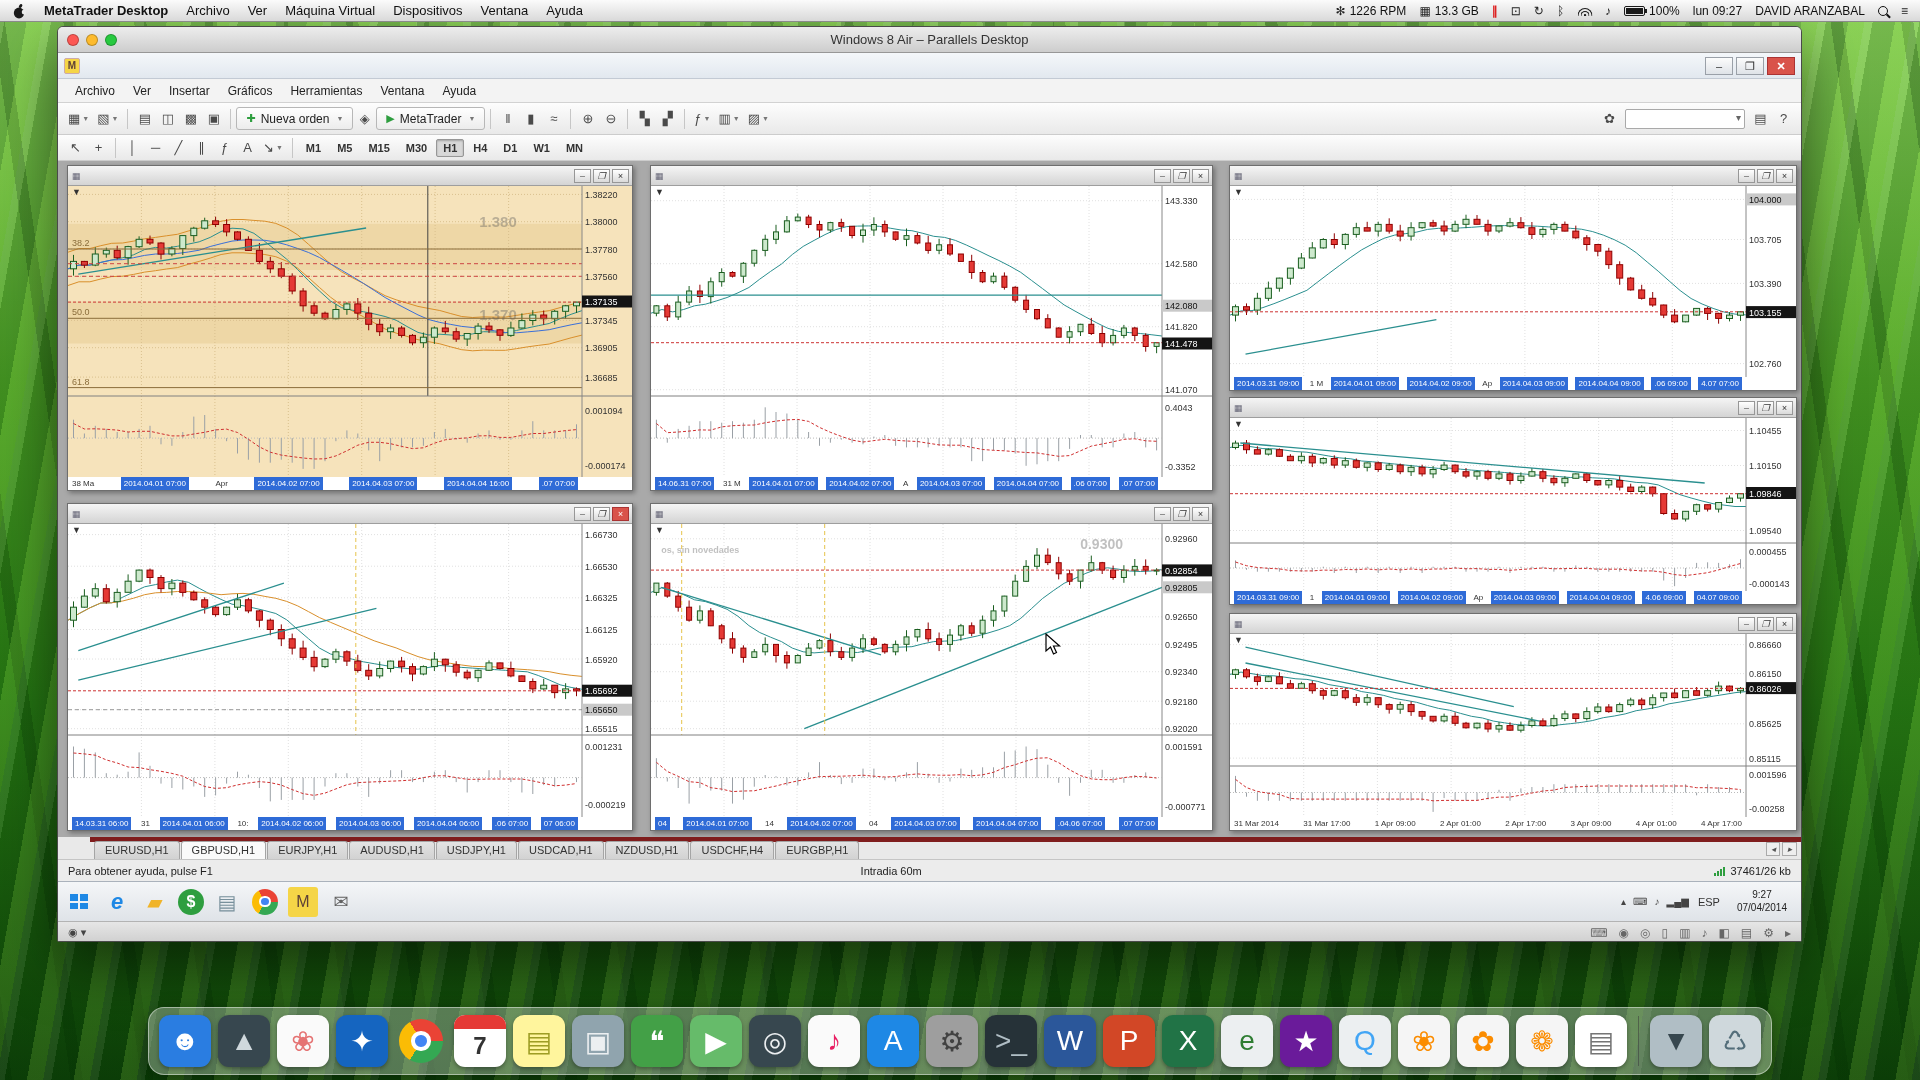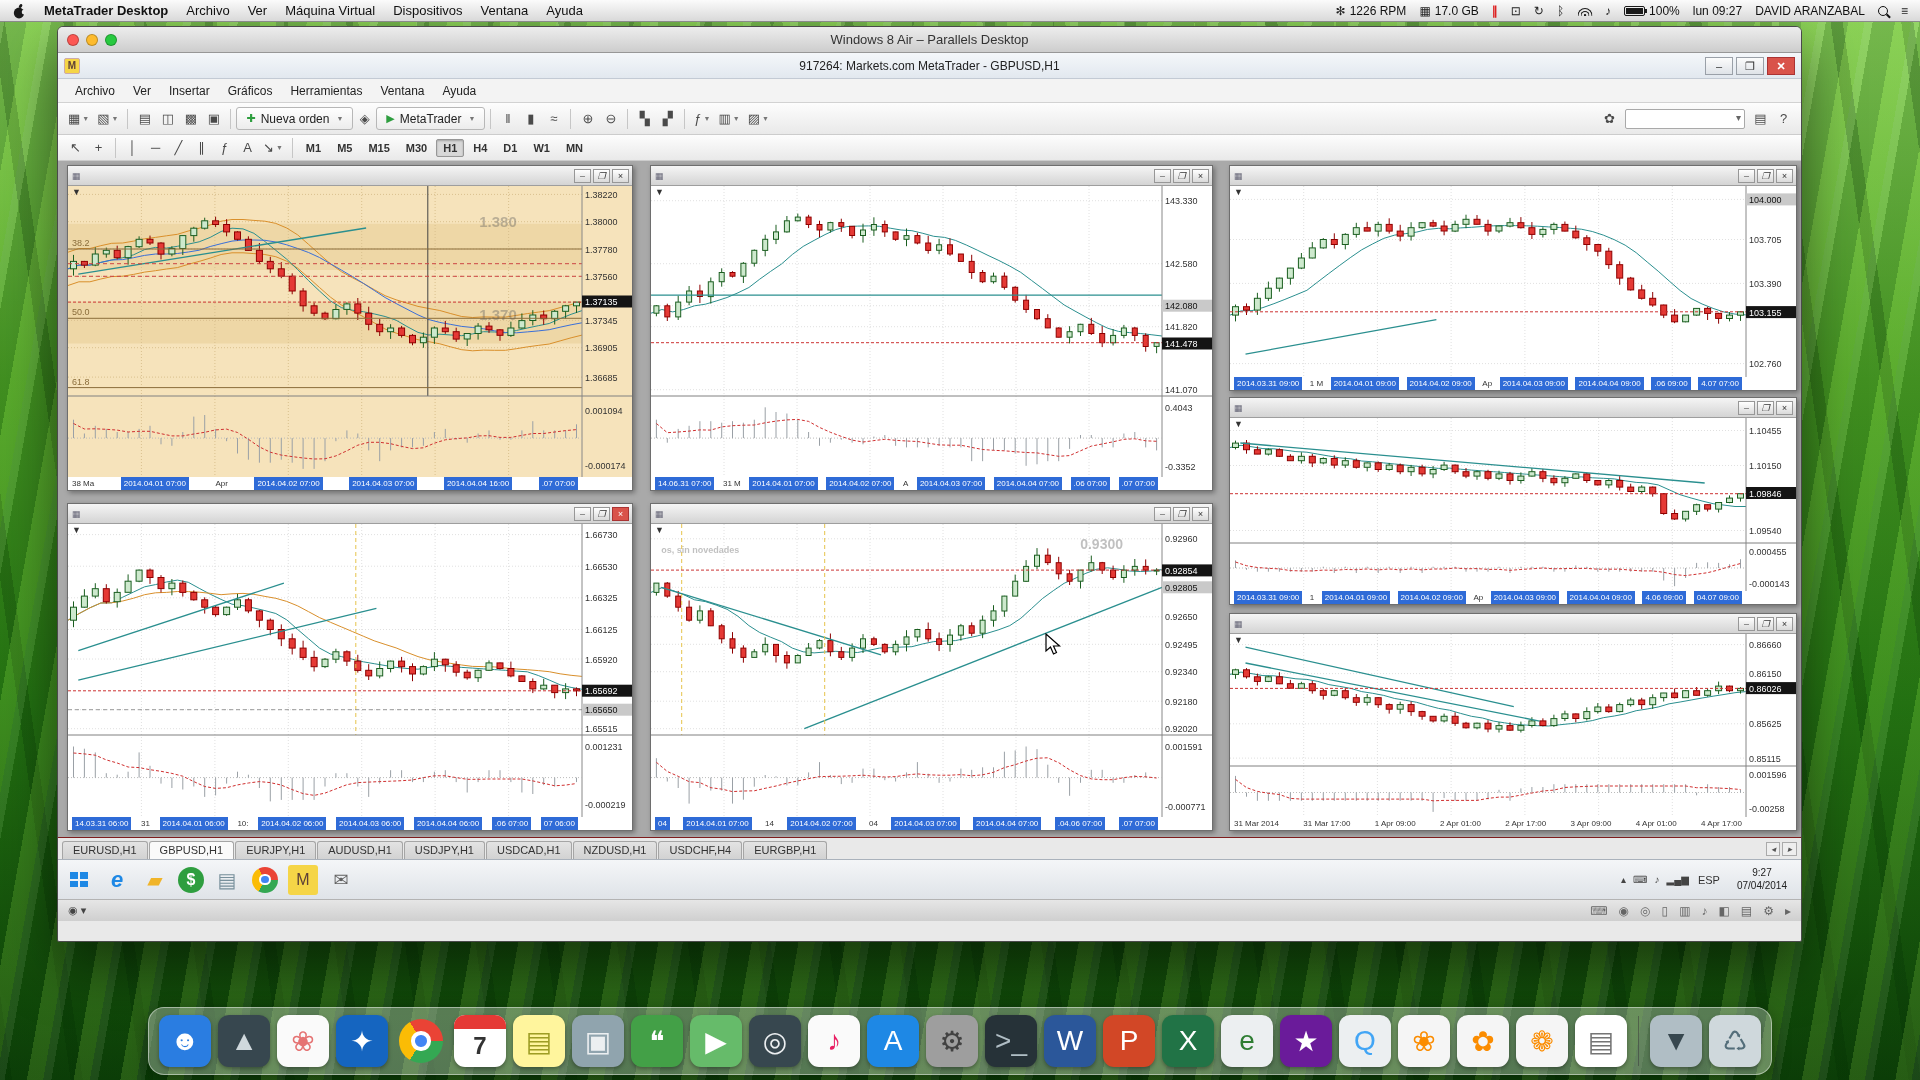--- a/index.html
+++ b/index.html
@@ -77,21 +77,21 @@
   .cwb { width:17px; height:14px; border:1px solid #979797; background:linear-gradient(#ffffff,#dadada); font-size:9px; line-height:12px; text-align:center; color:#333; }
   .cwb.close-red { background:#d9534a; border-color:#a33; color:#fff; }
   .cw-chart { flex:1; position:relative; overflow:hidden; background:#fff; }
   .quote { position:absolute; top:1px; left:4px; font-size:9px; color:#333; white-space:nowrap; }
   .macd-label { position:absolute; left:4px; font-size:9px; color:#333; white-space:nowrap; }
   .times { position:absolute; bottom:0; left:0; height:13px; display:flex; align-items:center; justify-content:space-between; padding:0 4px; font-size:8px; color:#333; overflow:hidden; }
   .tc { white-space:nowrap; }
   .tc.hl { background:#2f6bd7; color:#fff; padding:16px 3px; }
 
   
-  .mt-tabbar { height:22px; flex:0 0 auto; background:#e9e9e9; border-top:1px solid #7f1d1d; display:flex; align-items:flex-end; padding-left:4px; font-size:11px; }
+  .mt-tabbar { height:22px; flex:0 0 auto; background:#e9e9e9; border-top:5px solid #7f1d1d; display:flex; align-items:flex-end; padding-left:4px; font-size:11px;margin-left:32px; }
   .tab { padding:2px 10px 3px; border:1px solid #a5a5a5; border-bottom:none; background:linear-gradient(#e3e3e3,#d2d2d2); margin-right:1px; border-radius:3px 3px 0 0; color:#333; white-space:nowrap; }
   .tab.active { background:#fafafa; }
   .tab-scroll { margin-left:auto; margin-right:4px; display:flex; gap:2px; align-items:center; padding-bottom:3px; }
   .tab-scroll i { font-size:9px; color:#555; border:1px solid #aaa; background:#eee; padding:1px 4px; }
   .mt-statusbar { height:22px; flex:0 0 auto; background:#ececec; border-top:1px solid #c5c5c5; display:flex; align-items:center; font-size:11px; color:#222; padding:0 10px; }
   .sb-help { width:46%; }
   .sb-mode { flex:1; }
   .sb-traffic { display:flex; align-items:center; gap:5px; }
   .sig { display:flex; align-items:flex-end; gap:1px; height:10px; }
   .sig i { width:2px; background:#2e9e3f; display:block; }
@@ -140,21 +140,21 @@
     <span class="mb-app">MetaTrader Desktop</span>
     <span id="mbItems"><span class="mb-item" style="margin-right:18px">Archivo</span><span class="mb-item" style="margin-right:18px">Ver</span><span class="mb-item" style="margin-right:18px">Máquina Virtual</span><span class="mb-item" style="margin-right:18px">Dispositivos</span><span class="mb-item" style="margin-right:18px">Ventana</span><span class="mb-item" style="margin-right:18px">Ayuda</span></span>
   </div>
   <div class="mb-right" id="mbRight">
       <span class="mb-st">
         <span class="mi">✻</span>
         <span>1226 RPM</span>
       </span>
       <span class="mb-st">
         <span class="mi">▦</span>
-        <span>17.0 GB</span>
+        <span>13.3 GB</span>
       </span>
       <span class="mb-st">
         <span class="mi" style="color:#d22;font-weight:bold">∥</span>
       </span>
       <span class="mb-st">
         <span class="mi">⊡</span>
       </span>
       <span class="mb-st">
         <span class="mi">↻</span>
       </span>
@@ -197,21 +197,20 @@
     <span class="traffic">
       <i style="background:#fc5753"></i>
       <i style="background:#fdbb2d"></i>
       <i style="background:#27c93f"></i>
     </span>
     <span class="mac-title">Windows 8 Air – Parallels Desktop</span>
   </div>
 
   <div class="win-titlebar">
     <span class="mt-ico">M</span>
-    <span class="win-title">917264: Markets.com MetaTrader - GBPUSD,H1</span>
     <span class="win-controls">
       <span class="wc">–</span>
       <span class="wc">❐</span>
       <span class="wc close">✕</span>
     </span>
   </div>
 
   <div class="mt-menubar" id="mtMenu">
       <span>Archivo</span>
       <span>Ver</span>
@@ -1661,20 +1660,33 @@
       <span class="tab ">USDCAD,H1</span>
       <span class="tab ">NZDUSD,H1</span>
       <span class="tab ">USDCHF,H4</span>
       <span class="tab ">EURGBP,H1</span>
       <span class="tab-scroll">
        <i>◂</i>
        <i>▸</i>
      </span>
     </div>
 
+  <div class="mt-statusbar">
+    <span class="sb-help">Para obtener ayuda, pulse F1</span>
+    <span class="sb-mode">Intradia 60m</span>
+    <span class="sb-traffic">
+      <span class="sig">
+          <i style="height:3px"></i>
+          <i style="height:5px"></i>
+          <i style="height:7px"></i>
+          <i style="height:9px"></i>
+        </span>
+      <span>37461/26 kb</span>
+    </span>
+  </div>
 
   <div class="win-taskbar">
     <span id="tbIcons" style="display:flex;align-items:center;gap:8px;">
         <span class="tb-ic">
           <span class="winflag"></span>
         </span>
         <span class="tb-ic" style="color:#1e88e5;font-size:22px;font-style:italic;font-weight:bold;">e</span>
         <span class="tb-ic" style="color:#f0b429;font-size:20px;">▰</span>
         <span class="tb-ic" style="background:#2e9e3f;color:#ffffff;font-size:16px;border-radius:50%;width:26px;height:26px;font-weight:bold;">$</span>
         <span class="tb-ic" style="color:#78909c;font-size:20px;">▤</span>

